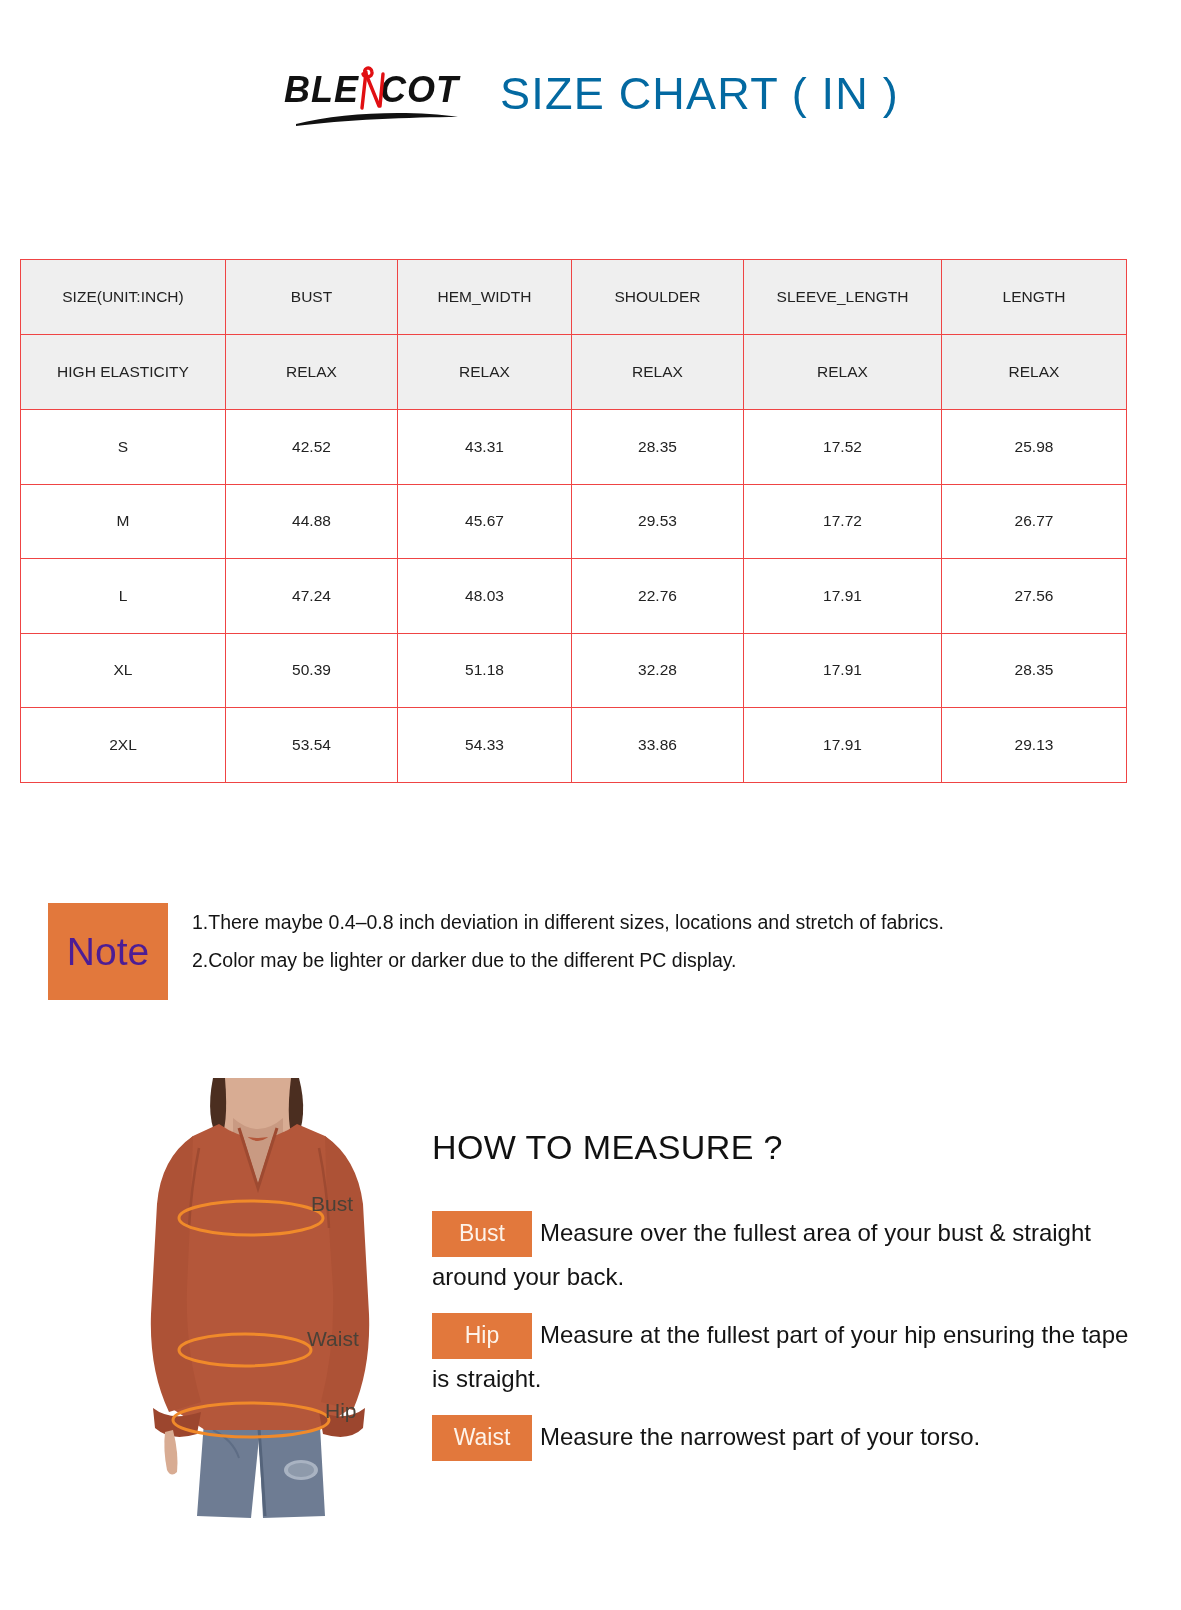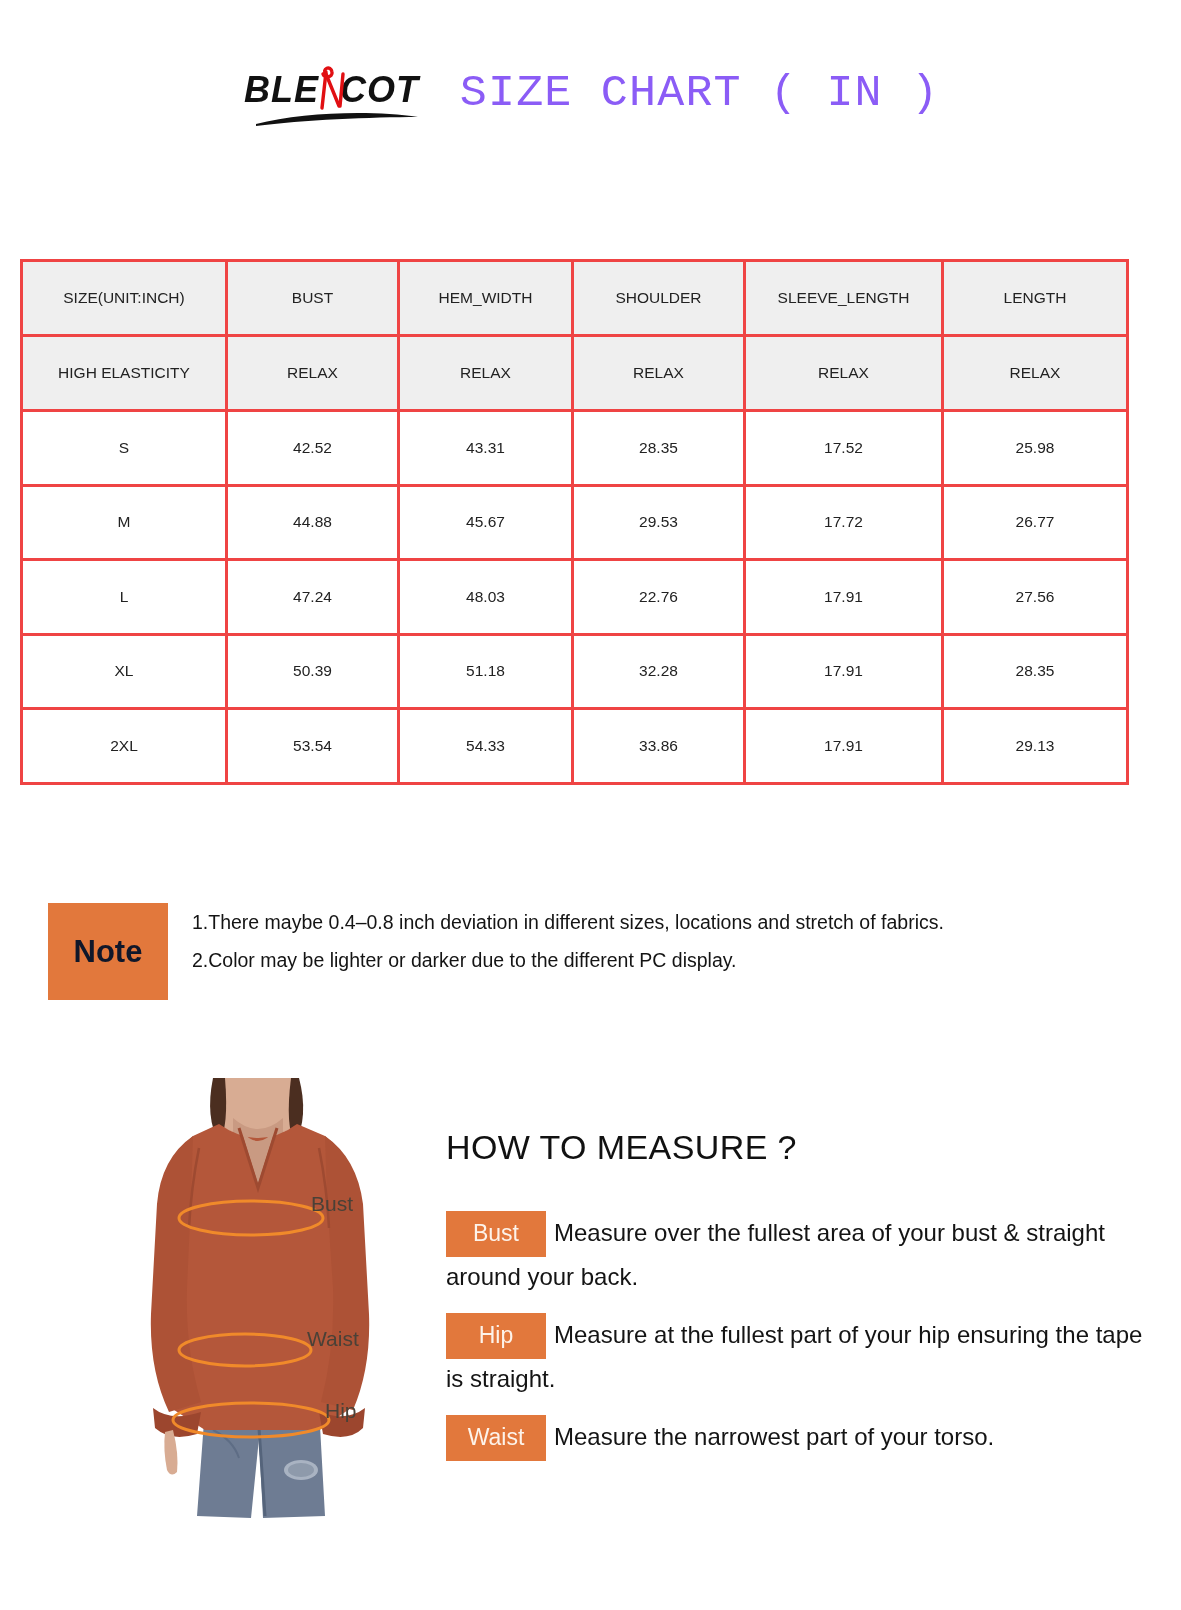--- a/index.html
+++ b/index.html
@@ -14,34 +14,33 @@
 
   
   .header {
     position:absolute; left:0; top:62px; width:1181px;
     display:flex; align-items:center; justify-content:center; gap:26px;
   }
   .logo-wrap { position:relative; width:192px; height:66px; }
   .logo-svg { display:block; }
   .chart-title {
     font-size:45px; font-weight:400; letter-spacing:1.2px;
-    color:#8b5cf6; white-space:nowrap; line-height:1;
+    color:#0369a1; white-space:nowrap; line-height:1;
     padding-bottom:4px;
-    font-family:Liberation Mono, monospace;
   }
 
   
   .size-table {
     position:absolute; left:20px; top:259px;
     width:1106px;
     border-collapse:collapse;
     table-layout:fixed;
   }
   .size-table td, .size-table th {
-    border:3px solid #ef4444;
+    border:1px solid #ef4444;
     text-align:center;
     font-size:15.5px;
     font-weight:400;
     color:#222;
     vertical-align:middle;
   }
   .size-table thead td { background:#efefef; height:75px; }
   .size-table tbody td { background:#ffffff; height:74.5px; }
   col.c-size   { width:205px; }
   col.c-col    { width:172px; }
@@ -53,38 +52,38 @@
   
   .note-block {
     position:absolute; left:48px; top:903px;
     width:1090px;
     display:flex; align-items:flex-start; gap:24px;
   }
   .note-badge {
     width:120px; height:97px;
     background:#e2783c;
     display:flex; align-items:center; justify-content:center;
-    color:#0f172a; font-size:31px; font-weight:700;
+    color:#4c1d95; font-size:39px; font-weight:400;
     flex:none;
   }
   .note-lines { padding-top:4px; }
   .note-line {
     font-size:19.5px; line-height:31px; color:#141414; white-space:nowrap;
   }
   .note-line.l2 { padding-left:7px; }
   .note-line.l3 { margin-top:7px; }
 
   
   .model-photo {
     position:absolute; left:113px; top:1078px;
     width:290px; height:455px;
     overflow:hidden;
   }
   .measure-panel {
-    position:absolute; left:446px; top:1128px; width:700px;
+    position:absolute; left:432px; top:1128px; width:700px;
   }
   .measure-title {
     font-size:34px; font-weight:400; color:#111; letter-spacing:0.4px;
   }
   .measure-list { margin-top:44px; }
   .measure-row {
     margin-bottom:16px;
     font-size:24px; line-height:40px; color:#141414;
   }
   .tag {

